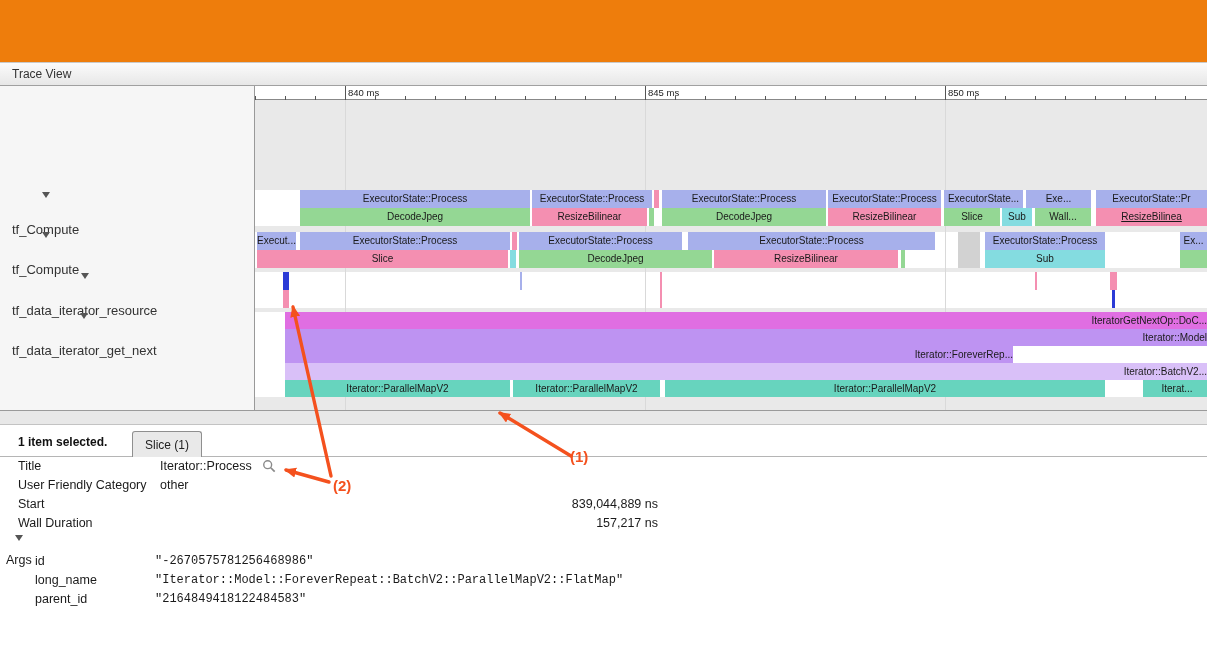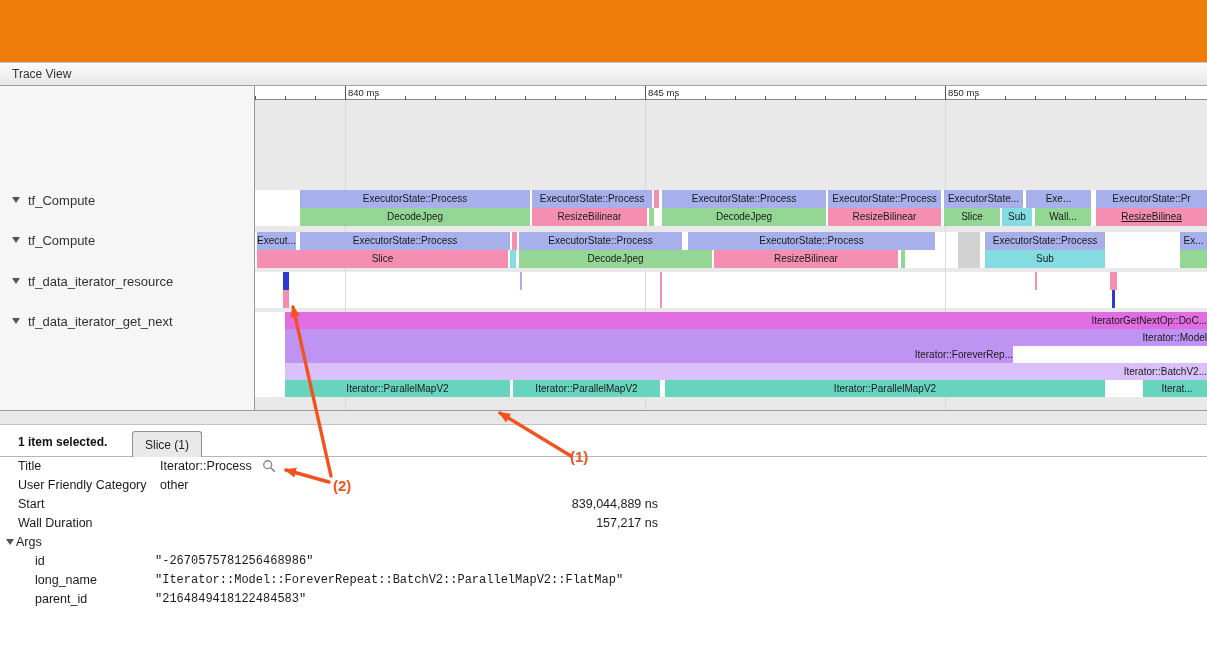--- a/index.html
+++ b/index.html
@@ -6,21 +6,21 @@
   body { font-family:"Liberation Sans", sans-serif; background:#fff; }
   #page { position:relative; width:1207px; height:664px; overflow:hidden; background:#fff; }
 
   .topbar { position:absolute; left:0; top:0; width:1207px; height:62px; background:#EE7D0C; }
 
   .tv-header { position:absolute; left:0; top:62px; width:1207px; height:24px;
     background:linear-gradient(#fbfbfb,#e7e7e7); border-top:1px solid #c9c9c9; border-bottom:1px solid #a0a0a0;
     display:flex; align-items:center; padding-left:12px; font-size:12px; color:#333; }
 
   .sidebar { position:absolute; left:0; top:86px; width:255px; height:324px; background:#f6f6f6; border-right:1px solid #999; }
-  .track-label { position:absolute; left:12px; height:16px; display:flex; align-items:center; gap:8px; font-size:13px; color:#333; cursor:pointer; }
+  .track-label { position:absolute; left:12px; height:16px; display:flex; align-items:center; gap:24px; font-size:13px; color:#333; cursor:pointer;flex-direction:column; }
   .tri { width:0; height:0; border-left:4.5px solid transparent; border-right:4.5px solid transparent; border-top:6px solid #555; }
 
   .timeline { position:absolute; left:255px; top:86px; width:952px; height:324px; background:#e9e9e9; overflow:hidden; }
   .strip { position:absolute; left:0; width:952px; background:#ffffff; z-index:1; }
   .gridline { position:absolute; top:14px; bottom:0; width:1px; background:#d9d9d9; z-index:2; }
   .slice { position:absolute; overflow:hidden; white-space:nowrap; font-size:10px; color:#1a1a1a; text-align:center; z-index:3; }
   .slice.r { text-align:right; padding-right:0; }
   .ruler { position:absolute; left:0; top:0; width:952px; height:14px; background:#fff; border-bottom:1px solid #888; z-index:5; }
   .tick { position:absolute; width:1px; background:#555; }
   .tick-label { position:absolute; top:1px; font-size:9.5px; color:#222; white-space:nowrap; }
@@ -31,21 +31,21 @@
   .panel-header { position:absolute; left:0; top:425px; width:1207px; height:32px; background:#fff; border-bottom:1px solid #b5b5b5; }
   .selected-text { position:absolute; left:18px; top:10px; font-size:12px; font-weight:bold; color:#111; }
   .tab { position:absolute; left:132px; top:6px; height:26px; padding:0 12px; display:flex; align-items:center;
     font-size:12px; color:#222; background:#e9e9e9; border:1px solid #8f8f8f; border-bottom:none; border-radius:3px 3px 0 0; cursor:pointer; }
 
   .details { position:absolute; left:0; top:457px; width:1207px; height:207px; background:#fff; }
   .drow { position:relative; height:19px; font-size:12.5px; color:#1a1a1a; }
   .dlabel { position:absolute; left:18px; top:2px; }
   .dvalue { position:absolute; left:160px; top:2px; display:flex; align-items:center; }
   .dnum  { position:absolute; left:160px; top:2px; width:498px; text-align:right; }
-  .args-header { position:absolute; left:6px; top:2px; display:flex; align-items:center; gap:2px; cursor:pointer; }
+  .args-header { position:absolute; left:6px; top:2px; display:flex; align-items:center; gap:12px; cursor:pointer;flex-direction:column; }
   .alabel { position:absolute; left:35px; top:2px; }
   .avalue { position:absolute; left:155px; top:2px; font-family:"Liberation Mono", monospace; font-size:12px; }
 
   .mag { width:14px; height:14px; margin-left:10px; cursor:pointer; }
 
   .ann { position:absolute; font-size:15px; font-weight:bold; z-index:60; }
   #ann1 { left:570px; top:448px; }
   #ann2 { left:333px; top:477px; }
   #overlay { position:absolute; left:0; top:0; width:1207px; height:664px; z-index:50; pointer-events:none; }
 </style>

